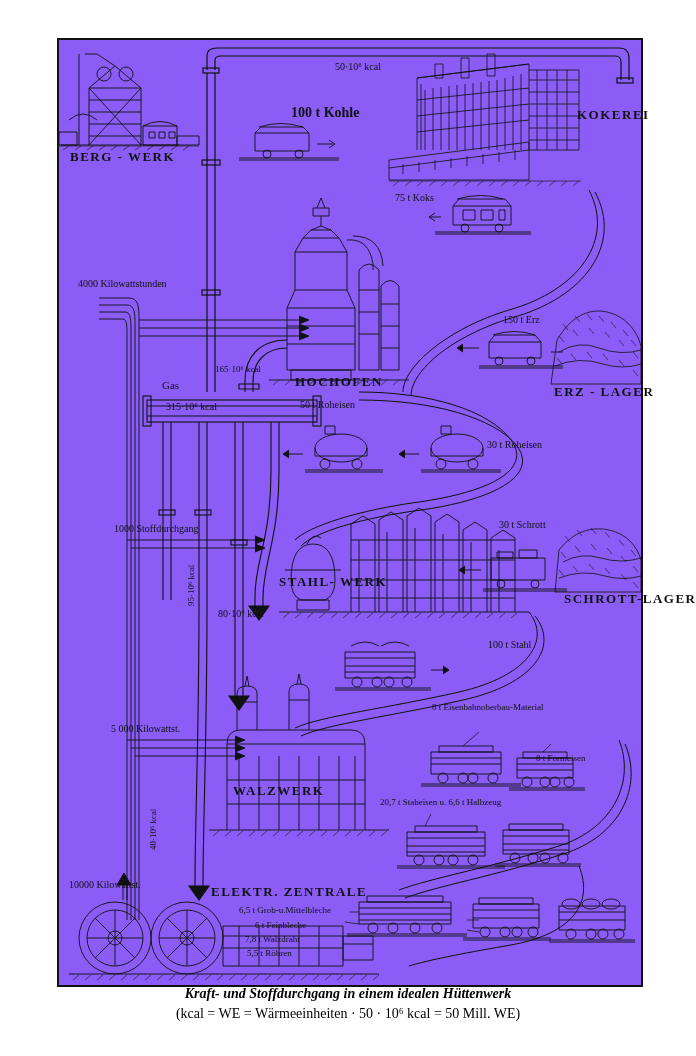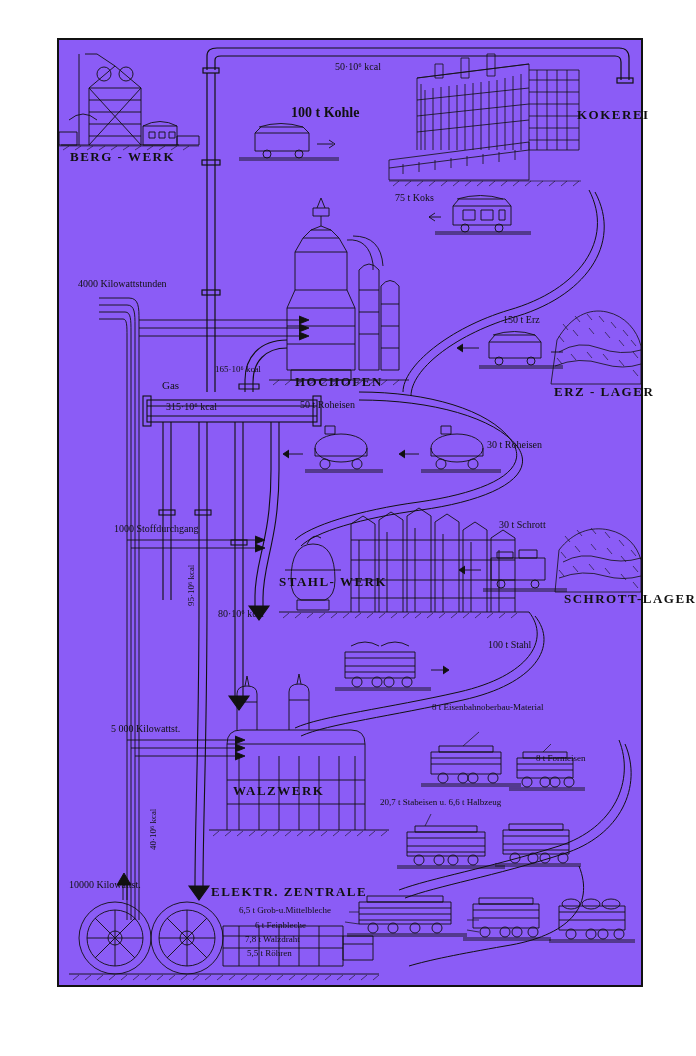--- a/index.html
+++ b/index.html
@@ -476,14 +476,18 @@
       <div class="lbl xsmall" style="left:465px;top:714px;margin-left:12px;">8 t Formeisen</div>
       <div class="lbl xsmall" style="left:321px;top:758px;">20,7 t Stabeisen u. 6,6 t Halbzeug</div>
       <div class="lbl xsmall" style="left:180px;top:866px;">6,5 t Grob-u.Mittelbleche</div>
       <div class="lbl xsmall" style="left:196px;top:881px;">6 t Feinbleche</div>
       <div class="lbl xsmall" style="left:186px;top:895px;">7,8 t Walzdraht</div>
       <div class="lbl xsmall" style="left:188px;top:909px;text-align:center;">5,5 t Röhren</div>
 
     </div>
   </div>
 
+  <div class="caption">
+    <div class="cap1">Kraft- und Stoffdurchgang in einem idealen Hüttenwerk</div>
+    <div class="cap2">(kcal = WE = Wärmeeinheiten · 50 · 10⁶ kcal = 50 Mill. WE)</div>
+  </div>
 
 </div>
 
 </body></html>

